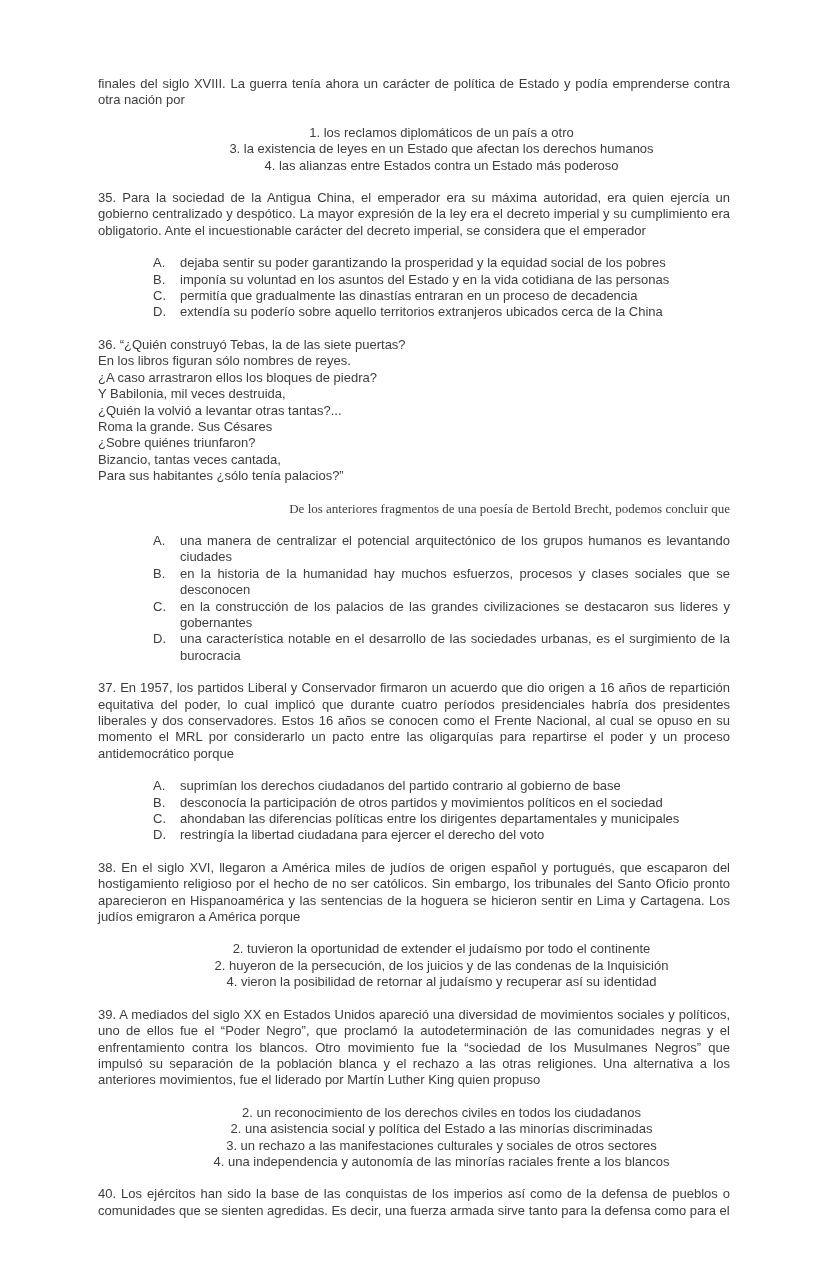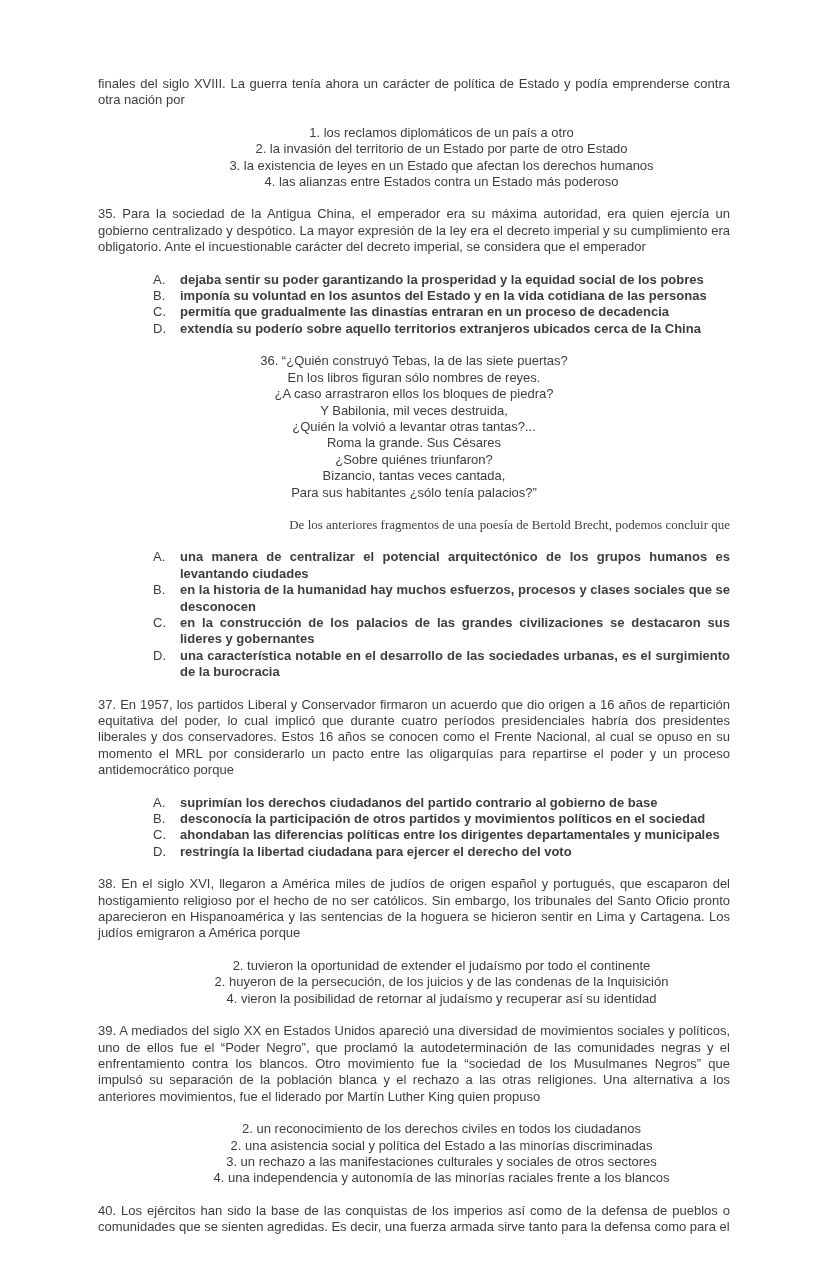--- a/index.html
+++ b/index.html
@@ -23,42 +23,41 @@
     line-height: 16.4px;
   }
   .para {
     margin: 0 0 16px 0;
     text-align: justify;
   }
   .para.no-just { text-align: right; font-family: Liberation Serif, serif; }
   .poem {
     margin: 8px 0 16px 0;
     white-space: pre-line;
-    text-align: center;
+    text-align: left;
   }
   .options {
     margin: 0 0 16px 0;
     padding-left: 55px;
   }
   .opt-num { text-align: center; }
   .opt-letter { display: flex; }
   .opt-label { width: 27px; flex-shrink: 0; }
-  .opt-text { flex: 1; text-align: justify; font-weight: bold; }
+  .opt-text { flex: 1; text-align: justify; }
   .gap-top { margin-top: 16px; }
 </style>
 </head>
 <body>
 
 <div class="page">
 
   <div>
     <p class="para">finales del siglo XVIII. La guerra tenía ahora un carácter de política de Estado y podía emprenderse contra otra nación por</p>
     <div class="options">
       <div class="opt-num">1. los reclamos diplomáticos de un país a otro</div>
-      <div class="opt-num">2. la invasión del territorio de un Estado por parte de otro Estado</div>
       <div class="opt-num">3. la existencia de leyes en un Estado que afectan los derechos humanos</div>
       <div class="opt-num">4. las alianzas entre Estados contra un Estado más poderoso</div>
     </div>
   </div>
 
   <div>
     <p class="para">35. Para la sociedad de la Antigua China, el emperador era su máxima autoridad, era quien ejercía un gobierno centralizado y despótico. La mayor expresión de la ley era el decreto imperial y su cumplimiento era obligatorio. Ante el incuestionable carácter del decreto imperial, se considera que el emperador</p>
     <div class="options">
       <div class="opt-letter">
         <span class="opt-label">A.</span>

